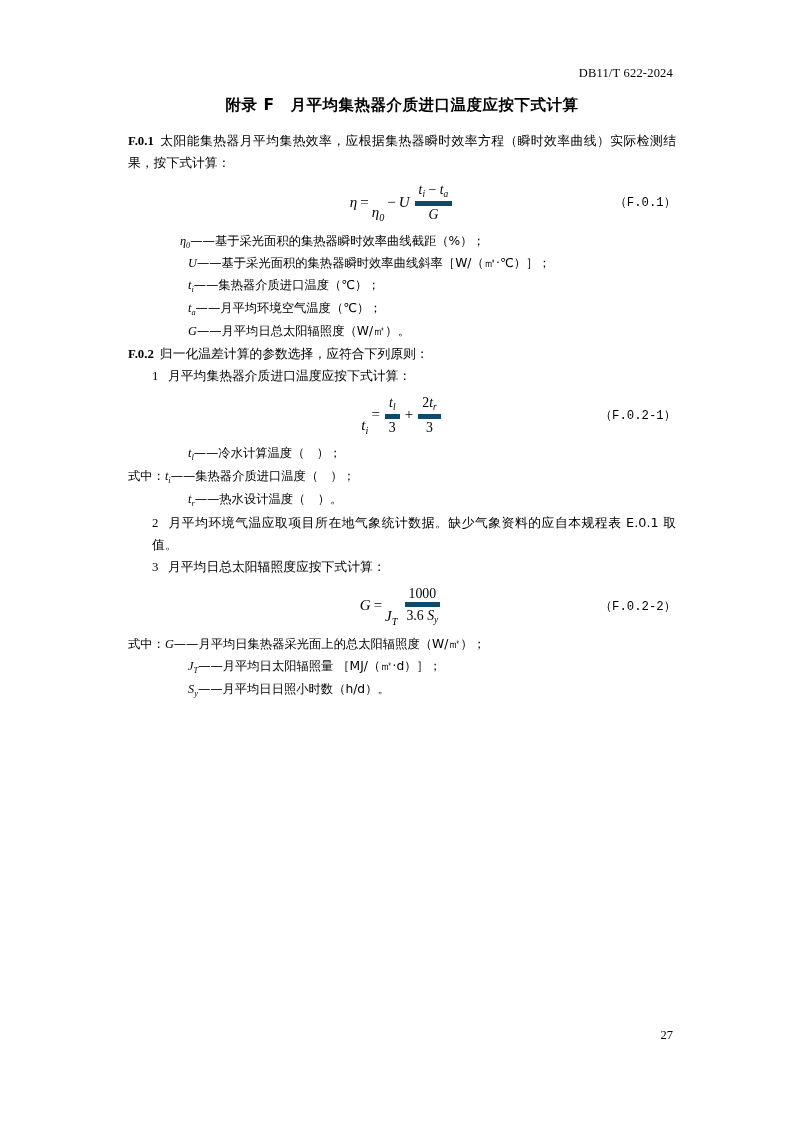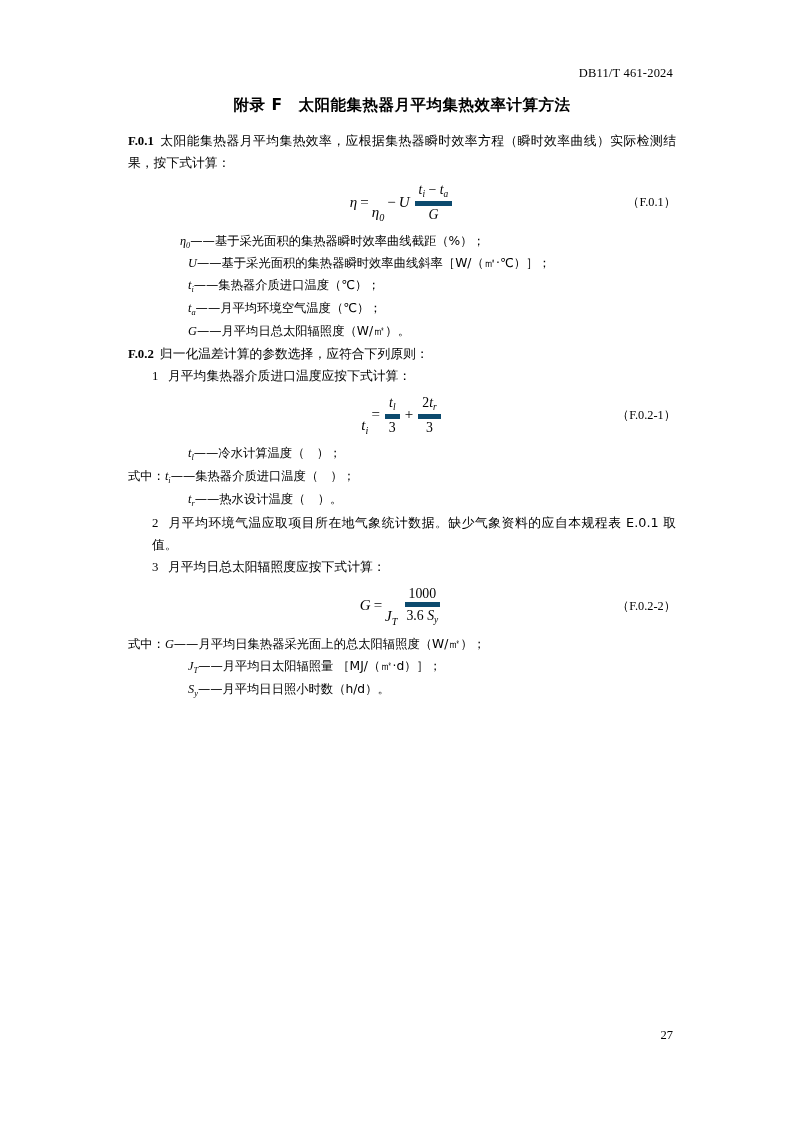--- a/index.html
+++ b/index.html
@@ -75,21 +75,21 @@
     justify-content: center;
     margin: 8px 0 8px 0;
     min-height: 34px;
   }
   .eq-label {
     position: absolute;
     right: 0;
     top: 50%;
     transform: translateY(-50%);
     font-size: 12.3px;
-    font-family: Liberation Serif, serif;
+    font-family: Liberation Mono, monospace;
   }
   .math {
     font-family: "Liberation Serif", serif;
     font-size: 15px;
     display: inline-flex;
     align-items: center;
     gap: 3px;
   }
   .it { font-style: italic; }
   .sub {
@@ -136,25 +136,25 @@
     text-align: center;
   }
   .indent-block { padding-left: 24px; }
   .nowrap { white-space: nowrap; margin-top: 22px; }
 </style>
 </head>
 <body>
 
 <div class="page">
 
-  <div class="header">DB11/T 461-2024</div>
+  <div class="header">DB11/T 622-2024</div>
 
   <div class="content">
 
-    <div class="title">附录 F　太阳能集热器月平均集热效率计算方法</div>
+    <div class="title">附录 F　月平均集热器介质进口温度应按下式计算</div>
 
     <p class="para">
       <span class="clause-num">F.0.1</span><span>太阳能集热器月平均集热效率，应根据集热器瞬时效率方程（瞬时效率曲线）实际检测结果，按下式计算：</span>
     </p>
 
     <div class="eq-row">
       <span class="math">
         <span class="it">η</span>
         <span>=</span>
         <span class="nowrap"><span class="it">η</span><span class="sub">0</span></span>

